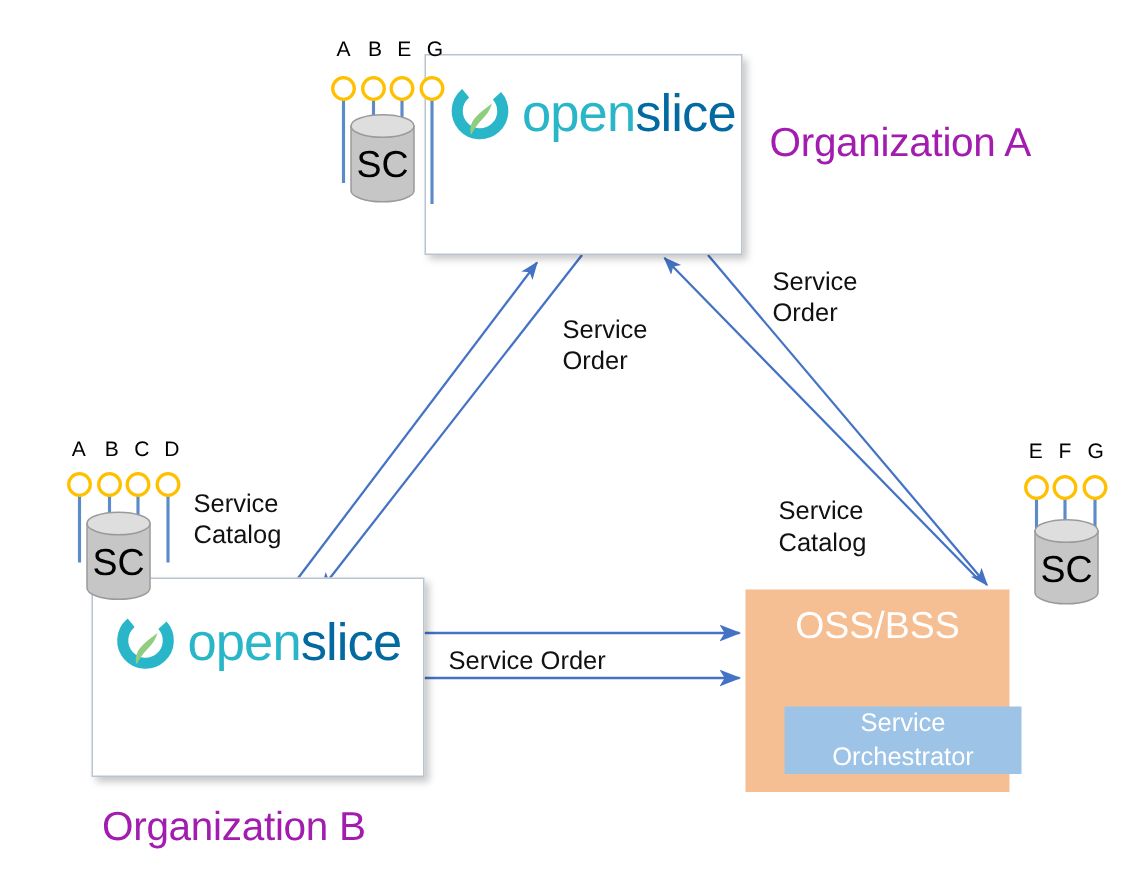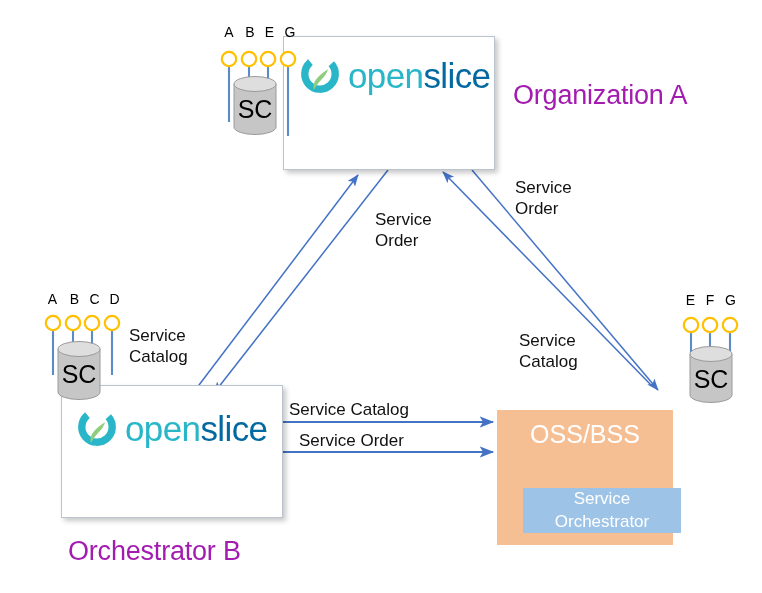--- a/index.html
+++ b/index.html
@@ -187,23 +187,23 @@
       <path d="M58,349 L58,392 A21,7.5 0 0,0 100,392 L100,349 Z" fill="#C6C6C6" stroke="#9A9A9A" stroke-width="1"></path>
       <ellipse cx="79" cy="349" rx="21" ry="7.5" fill="#DEDEDE" stroke="#9A9A9A" stroke-width="1"></ellipse>
       <text x="79" y="383" font-family="Liberation Sans, sans-serif" font-size="25" fill="#000" text-anchor="middle">SC</text>
     </g>
     <circle cx="53" cy="323" r="7.2" fill="#ffffff" stroke="#FFC000" stroke-width="2.2"></circle>
     <circle cx="73" cy="323" r="7.2" fill="#ffffff" stroke="#FFC000" stroke-width="2.2"></circle>
     <circle cx="92" cy="323" r="7.2" fill="#ffffff" stroke="#FFC000" stroke-width="2.2"></circle>
     <circle cx="112" cy="323" r="7.2" fill="#ffffff" stroke="#FFC000" stroke-width="2.2"></circle>
   </svg>
 
-  <div class="org-label" style="left:68px; top:536px;">Orchestrator B</div>
-
-  <div class="ossbss-box" style="left:497px; top:393px; width:176px; height:135px;margin-top:17px;">
+  <div class="org-label" style="left:68px; top:536px;">Organization B</div>
+
+  <div class="ossbss-box" style="left:497px; top:393px; width:176px; height:135px;">
     <div class="ossbss-title">OSS/BSS</div>
     <div class="orch-box" style="left:26px; top:78px; width:158px; height:45px;">
       <div class="orch-text">
         <div>Service</div>
         <div>Orchestrator</div>
       </div>
     </div>
   </div>
 
   <div class="sc-letters" style="left:681px; top:292px;">
@@ -238,17 +238,16 @@
   <div class="edge-label" style="left:515px; top:178px;">
     <div>Service</div>
     <div>Order</div>
   </div>
 
   <div class="edge-label" style="left:519px; top:331px;">
     <div>Service</div>
     <div>Catalog</div>
   </div>
 
-  <div class="edge-label" style="left:289px; top:400px;">Service Catalog</div>
 
   <div class="edge-label" style="left:299px; top:431px;">Service Order</div>
 
 </div>
 
 </body></html>

